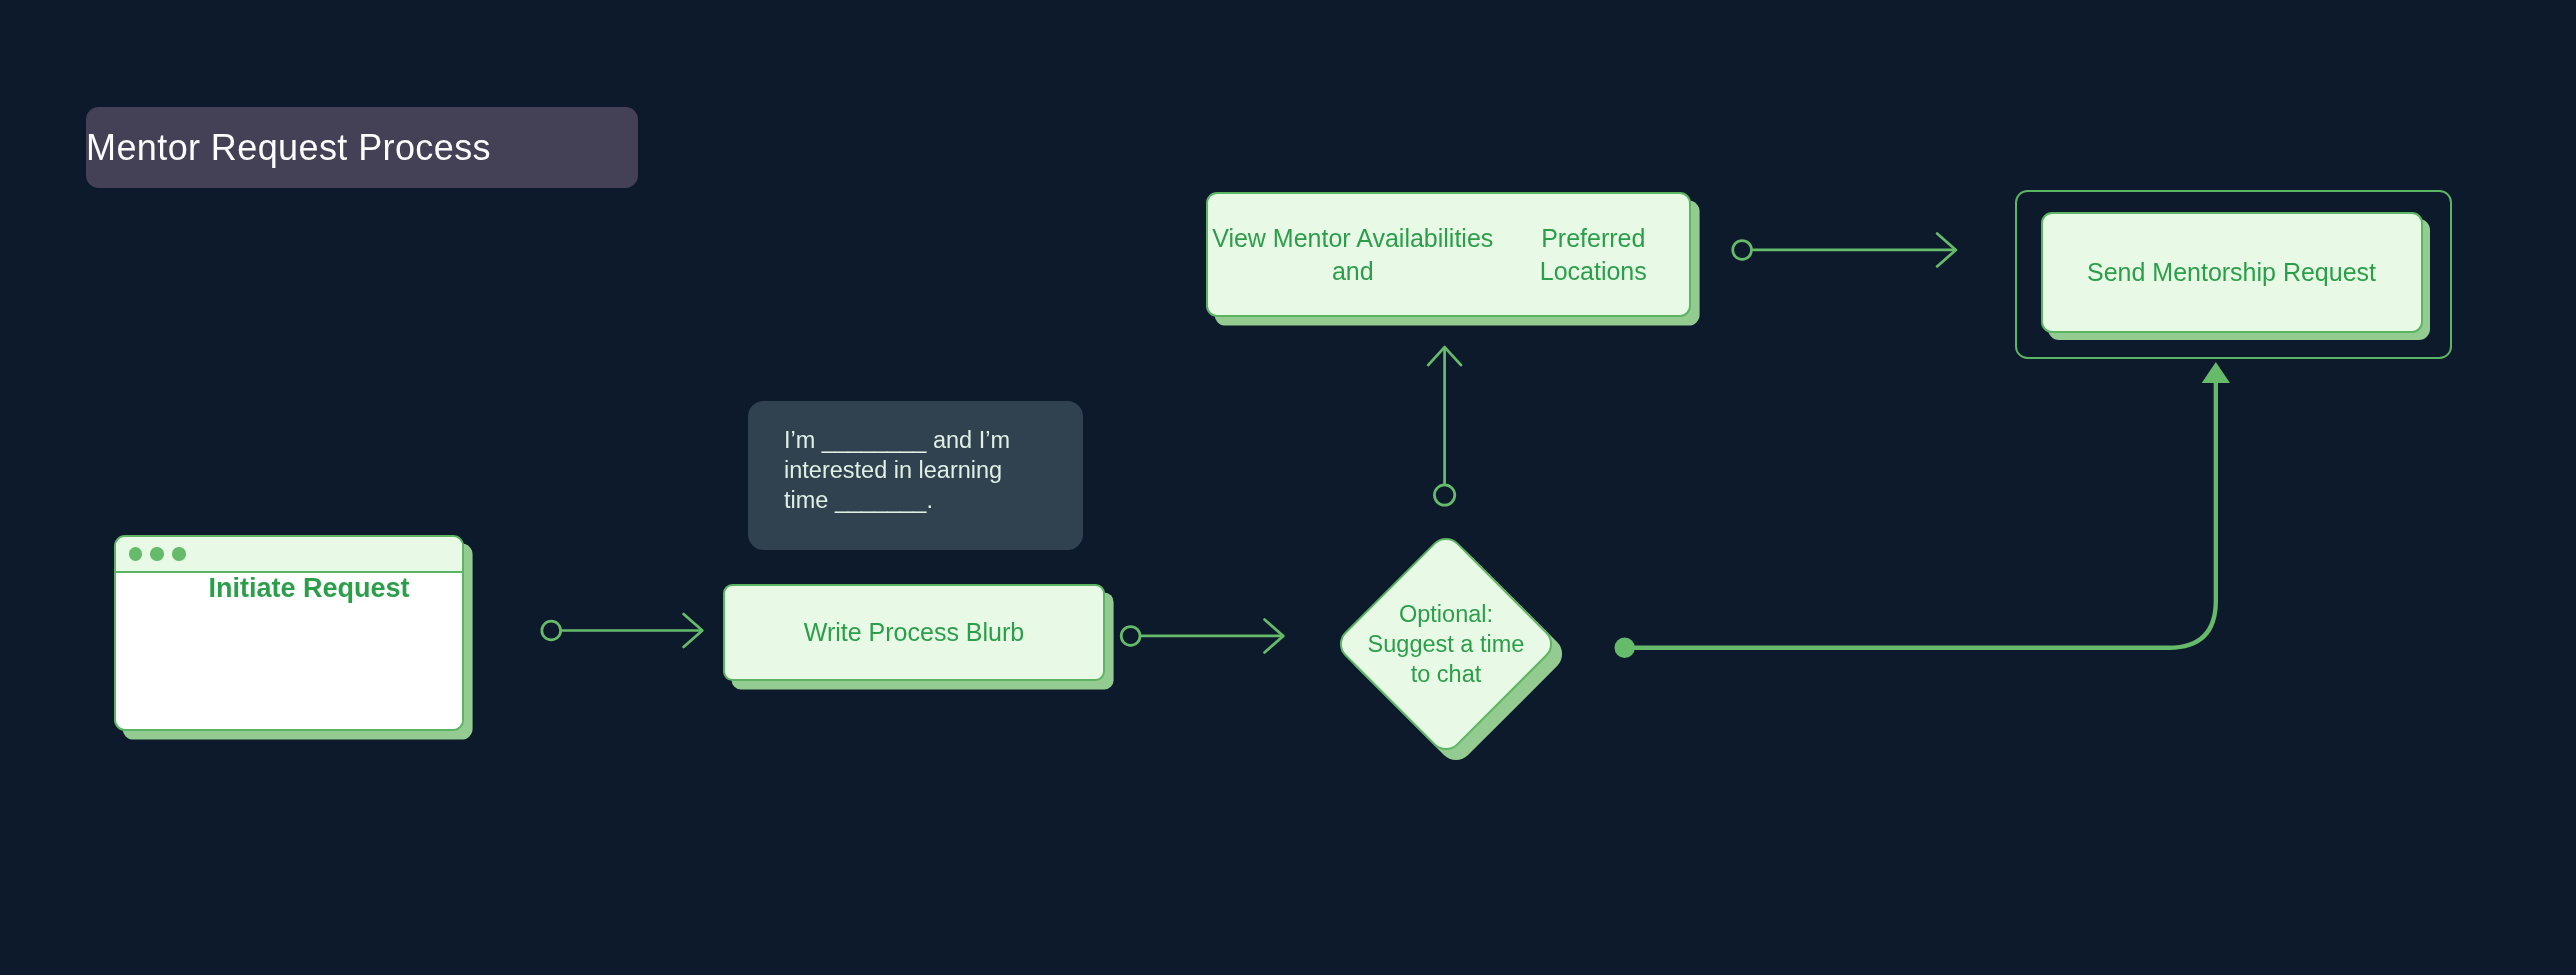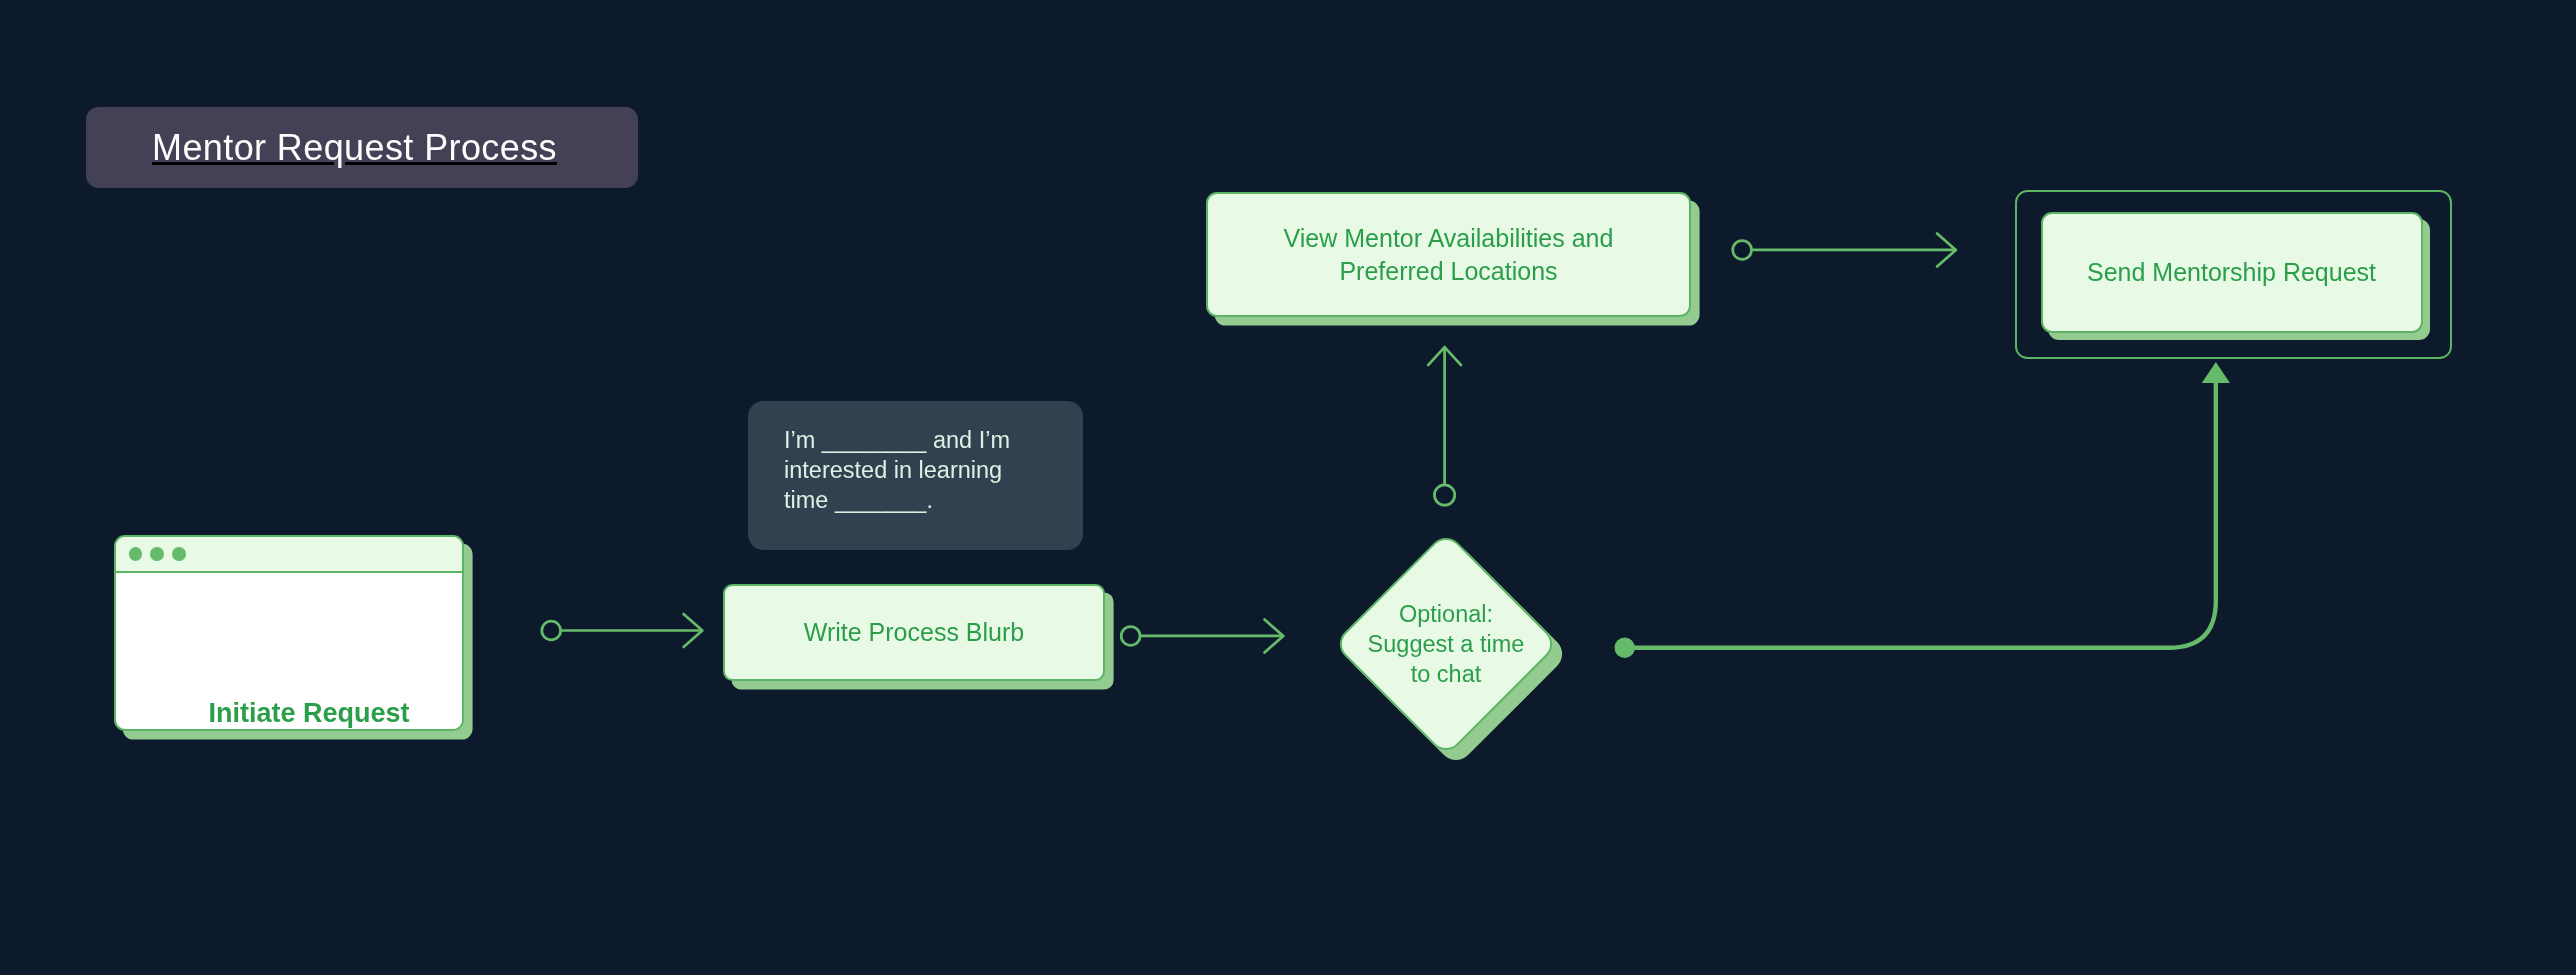--- a/index.html
+++ b/index.html
@@ -28,32 +28,32 @@
   #connectors{position:absolute;inset:0;pointer-events:none;}
   .ln{stroke:var(--accent);stroke-width:3.5;fill:none;stroke-linecap:round;stroke-linejoin:round;}
   .ring{stroke:var(--accent);stroke-width:3.5;fill:none;}
   .thick{stroke-width:5.5;}
   .solid{fill:var(--accent);stroke:none;}
 
   
   .badge{
     position:absolute;left:86px;top:107px;width:552px;height:81px;
     background:var(--badge-bg);border-radius:12.5px;
-    display:flex;align-items:center;padding-left:66px;text-decoration:underline;
+    display:flex;align-items:center;
   }
   .badge span{font-size:36px;font-weight:500;letter-spacing:0.4px;color:var(--badge-text);}
 
   
   .gbox{
     position:absolute;
     background:var(--node-fill);
     border:2.3px solid var(--node-border);
     border-radius:9.4px;
     box-shadow:8.6px 8.6px 0 0 var(--node-shadow);
-    display:flex;flex-direction:column;align-items:center;justify-content:center;
+    display:flex;flex-direction:row;align-items:center;justify-content:center;
     text-align:center;
     color:var(--text-green);
   }
   .gbox .lbl{font-size:25px;font-weight:400;line-height:33px;color:var(--text-green);}
 
   #write-blurb{left:723px;top:584px;width:382px;height:97px;}
   #view-mentor{left:1206px;top:192px;width:485px;height:125px;border-radius:11px;}
 
   
   .window{
@@ -65,21 +65,21 @@
     display:flex;flex-direction:column;
   }
   .win-header{
     height:36px;flex:0 0 36px;
     background:var(--node-fill);
     border-bottom:2.3px solid var(--node-border);
     display:flex;align-items:center;gap:8.6px;padding-left:12.5px;
   }
   .win-dot{width:13.3px;height:13.3px;border-radius:50%;background:var(--accent);}
   .win-body{
-    flex:1;display:flex;align-items:flex-end;justify-content:center;background:var(--window-body);margin-left:40px;
+    flex:1;display:flex;align-items:flex-start;justify-content:center;background:var(--window-body);margin-left:40px;
   }
   .win-body span{font-size:27px;font-weight:700;color:var(--text-green);}
 
   
   .note{
     position:absolute;left:748px;top:401px;width:335px;height:149px;
     background:var(--note-bg);border-radius:15.7px;
     padding:24px 36px;
   }
   .note div{font-size:23.5px;line-height:30px;color:var(--note-text);}

